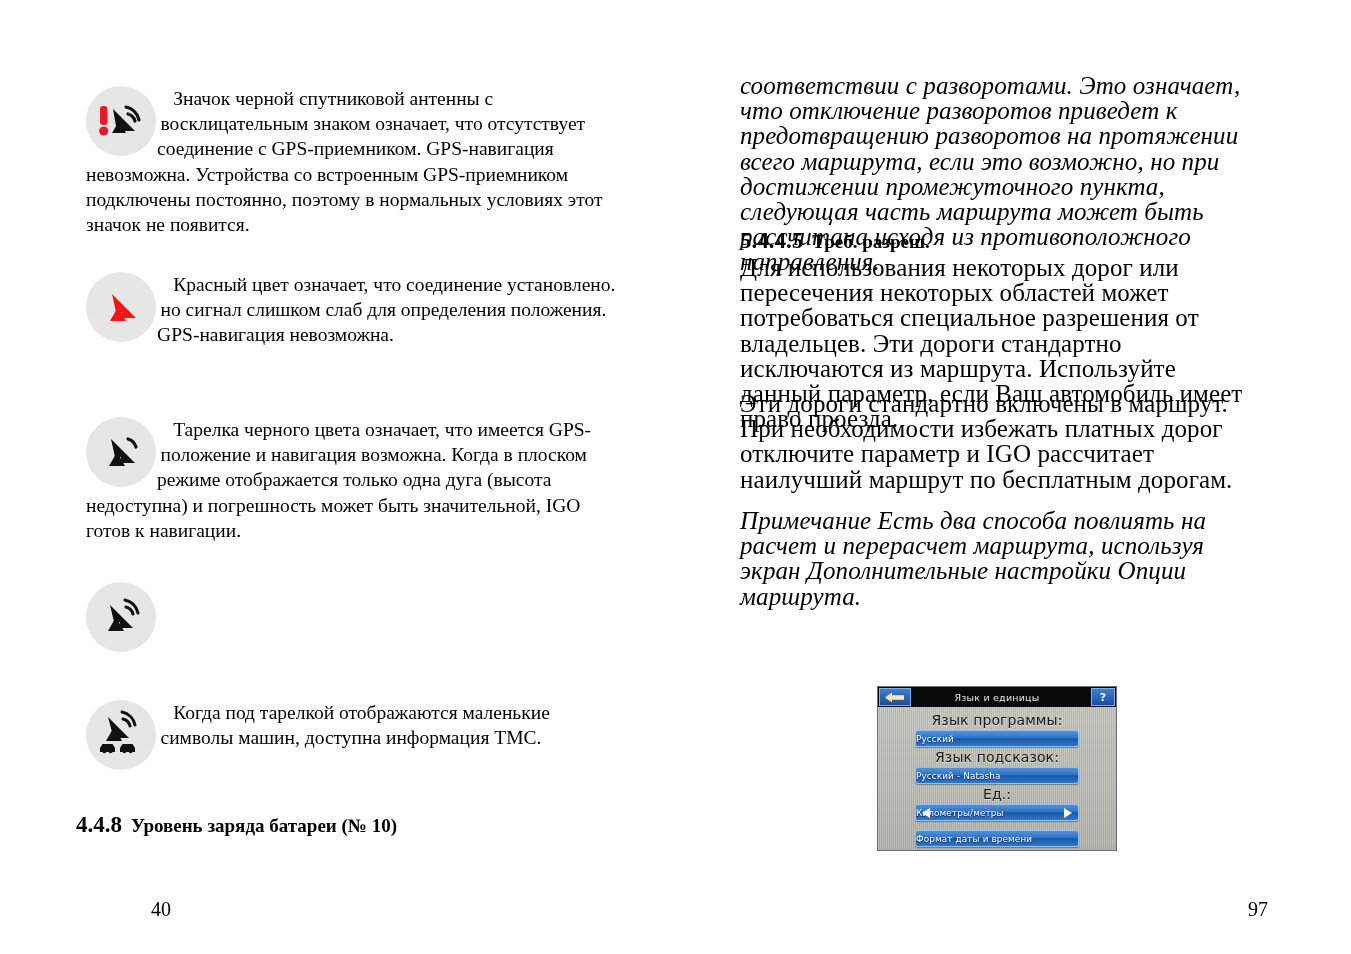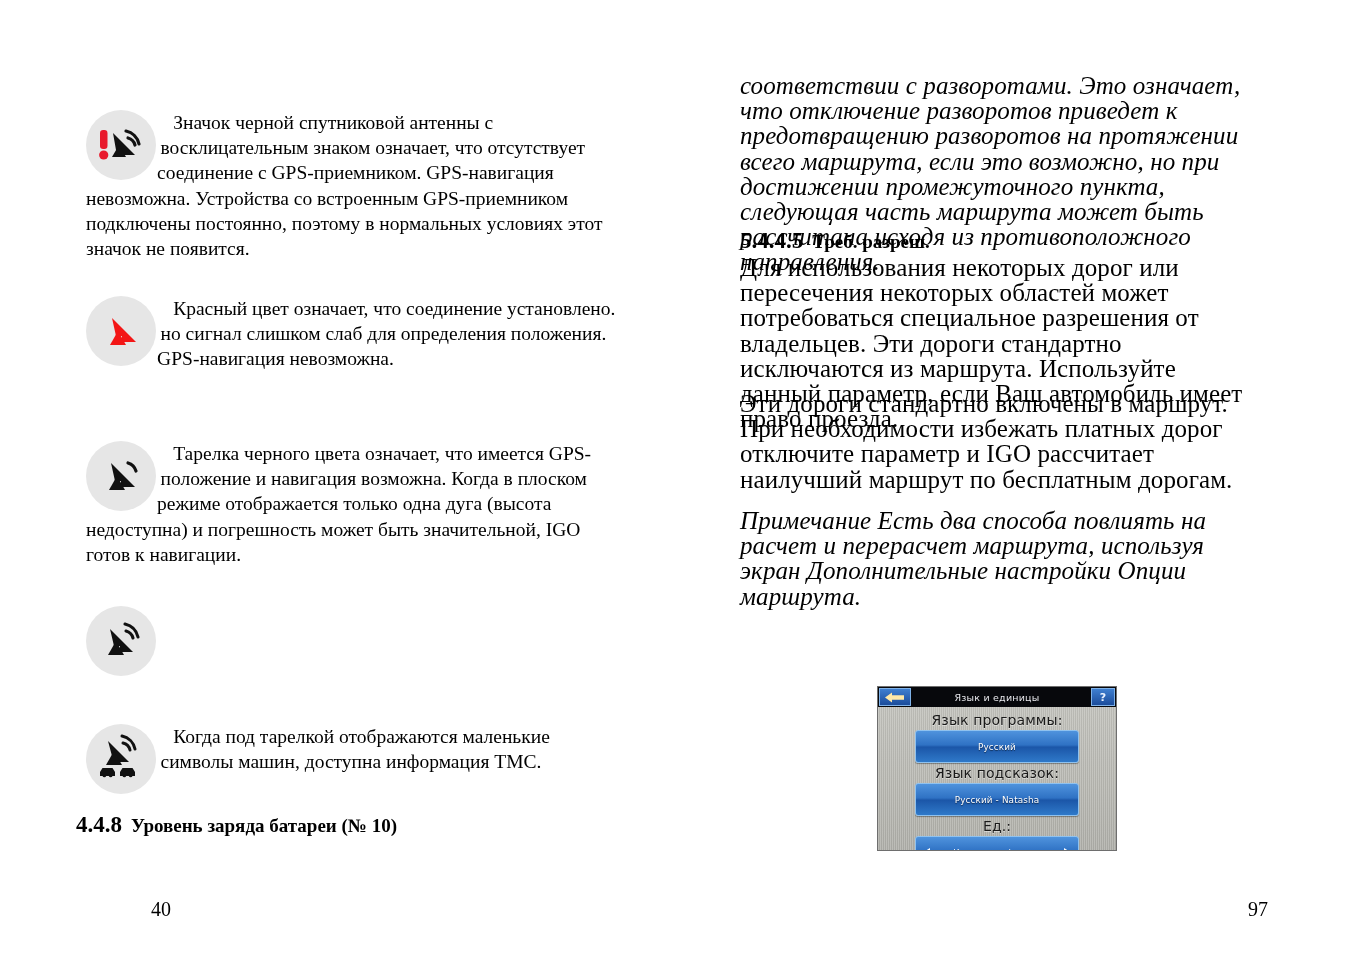--- a/index.html
+++ b/index.html
@@ -59,21 +59,20 @@
   .heading.level2 .txt {
     font-family: "Liberation Sans", sans-serif;
     font-style: italic;
     font-size: 21px;
     padding-left: 12px;
   }
 
   
   .iconblock {
     position: relative;
-    margin-top: 24px;
   }
   .iconblock .bubble {
     float: left;
     width: 70px;
     height: 70px;
     border-radius: 50%;
     background: #e6e6e6;
     margin-right: 6px;
     position: relative;
     shape-outside: circle(50%);
@@ -162,28 +161,27 @@
     color: #1a1a1a;
     letter-spacing: 0.1px;
     margin-top: 2px;
     margin-bottom: 2px;
     text-shadow: 0 1px 0 rgba(255,255,255,0.45);
   }
   .device .pill {
     position: relative;
     margin: 0 auto;
     width: 158px;
-    height: 33px;
+    height: 17px;
     border-radius: 3px;
     border: 1px solid #8fc2ef;
     box-sizing: border-box;
     background: linear-gradient(180deg, #4f93dd 0%, #2f72c4 45%, #1b56a8 52%, #2f79c9 100%);
     display: flex;
     align-items: center;
-    justify-content: center;
     box-shadow: 0 1px 1px rgba(0,0,0,0.35);
   }
   .device .pill .pilltext {
     color: #ffffff;
     font-size: 8.8px;
     letter-spacing: 0.15px;
     text-shadow: 0 1px 1px rgba(0,0,0,0.55);
   }
   .device .pill.wide { width: 164px; }
   .device .arrow {

